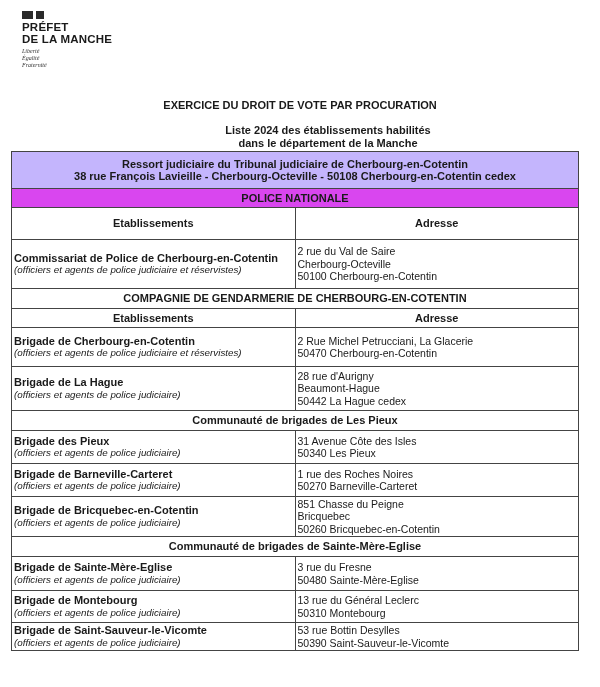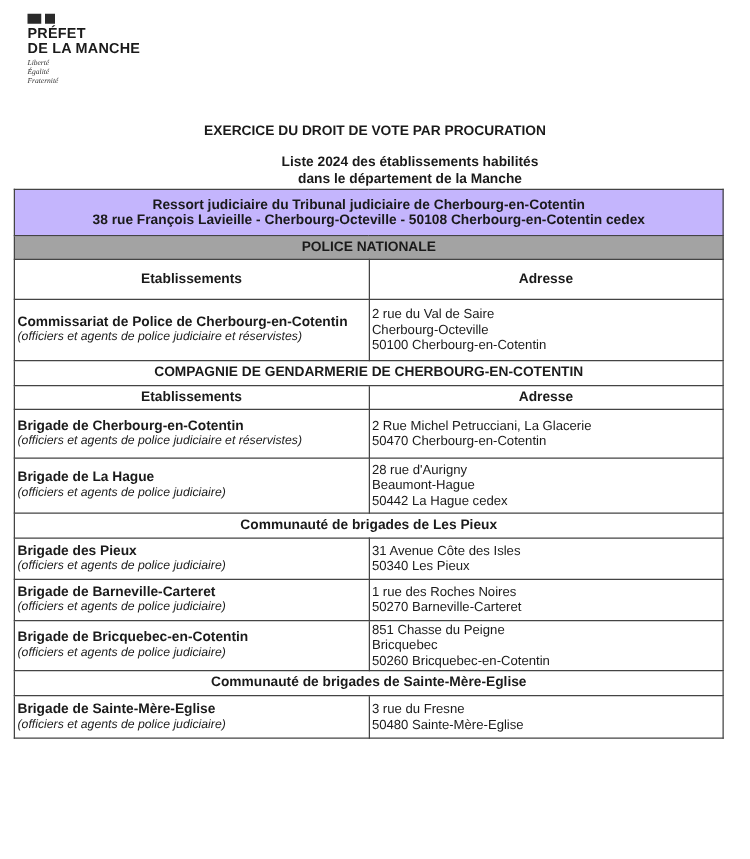--- a/index.html
+++ b/index.html
@@ -17,21 +17,21 @@
   .doc-title { position: absolute; left: 0; width: 600px; top: 99px; text-align: center; font-weight: bold; font-size: 11px; }
   .doc-sub { position: absolute; left: 0; width: 600px; top: 124px; text-align: center; font-weight: bold; font-size: 11px; line-height: 13px; padding-left: 28px; }
 
   table.main {
     position: absolute; left: 11px; top: 151px; width: 568px;
     border-collapse: collapse; table-layout: fixed; font-size: 10.5px;
   }
   table.main td { border: 1px solid #444; padding: 0 2px; vertical-align: middle; line-height: 12.5px; }
   td.col1 { width: 272px; }
   .hdr-ressort { background: #c4b5fd; text-align: center; font-weight: bold; height: 36px; font-size: 11px; }
-  .hdr-police { background: #a3a3a3; text-align: center; font-weight: bold; height: 18px; font-size: 11px; }
+  .hdr-police { background: #d946ef; text-align: center; font-weight: bold; height: 18px; font-size: 11px; }
   .hdr-section { text-align: center; font-weight: bold; height: 19px; font-size: 11px; }
   .col-head { text-align: center; font-weight: bold; font-size: 11px; }
   .name { font-weight: bold; font-size: 11px; }
   .role { font-weight: normal; font-style: italic; font-size: 9.8px; }
   .addr { font-size: 10.5px; }
 </style>
 </head>
 <body>
 
 <div class="logo">
@@ -148,14 +148,34 @@
       <tr style="height: 34px;">
         <td class="col1">
           <div class="name">Brigade de Sainte-Mère-Eglise</div>
           <div class="role">(officiers et agents de police judiciaire)</div>
         </td>
         <td class="addr">
           <div>3 rue du Fresne</div>
           <div>50480 Sainte-Mère-Eglise</div>
         </td>
       </tr>
+      <tr style="height: 32px;">
+        <td class="col1">
+          <div class="name">Brigade de Montebourg</div>
+          <div class="role">(officiers et agents de police judiciaire)</div>
+        </td>
+        <td class="addr">
+          <div>13 rue du Général Leclerc</div>
+          <div>50310 Montebourg</div>
+        </td>
+      </tr>
+      <tr style="height: 28px;">
+        <td class="col1">
+          <div class="name">Brigade de Saint-Sauveur-le-Vicomte</div>
+          <div class="role">(officiers et agents de police judiciaire)</div>
+        </td>
+        <td class="addr">
+          <div>53 rue Bottin Desylles</div>
+          <div>50390 Saint-Sauveur-le-Vicomte</div>
+        </td>
+      </tr>
     </tbody>
 </table>
 
 </body></html>

